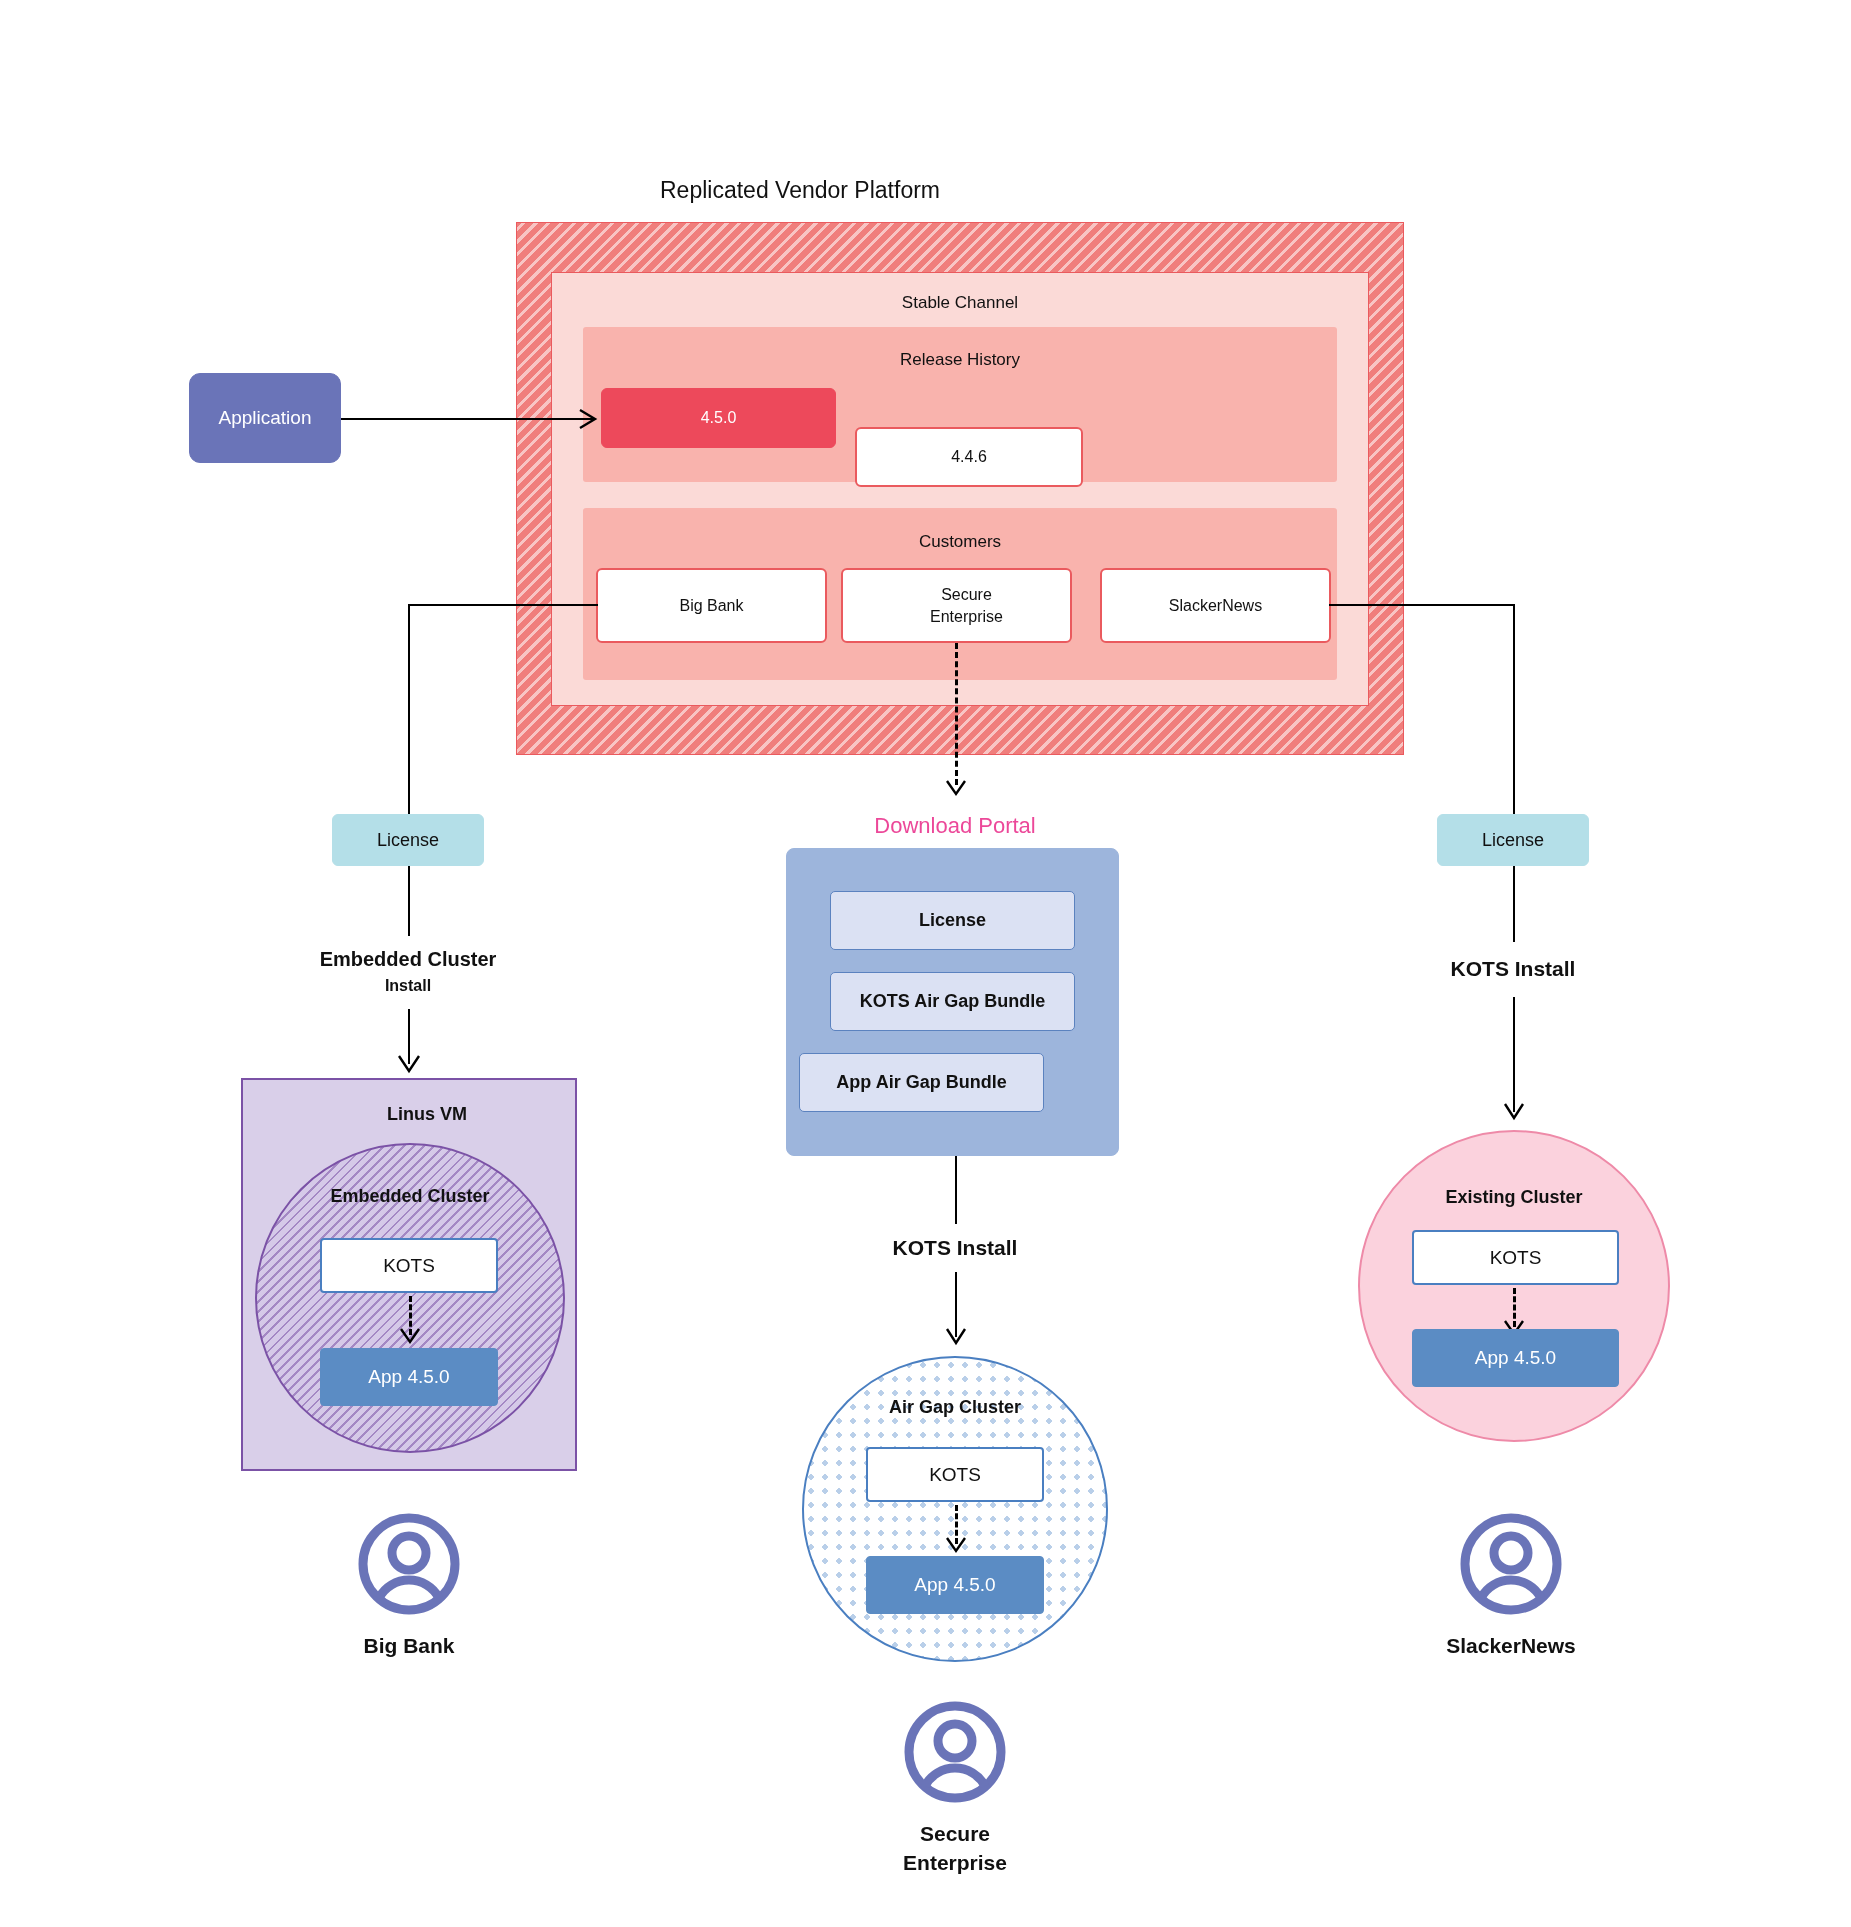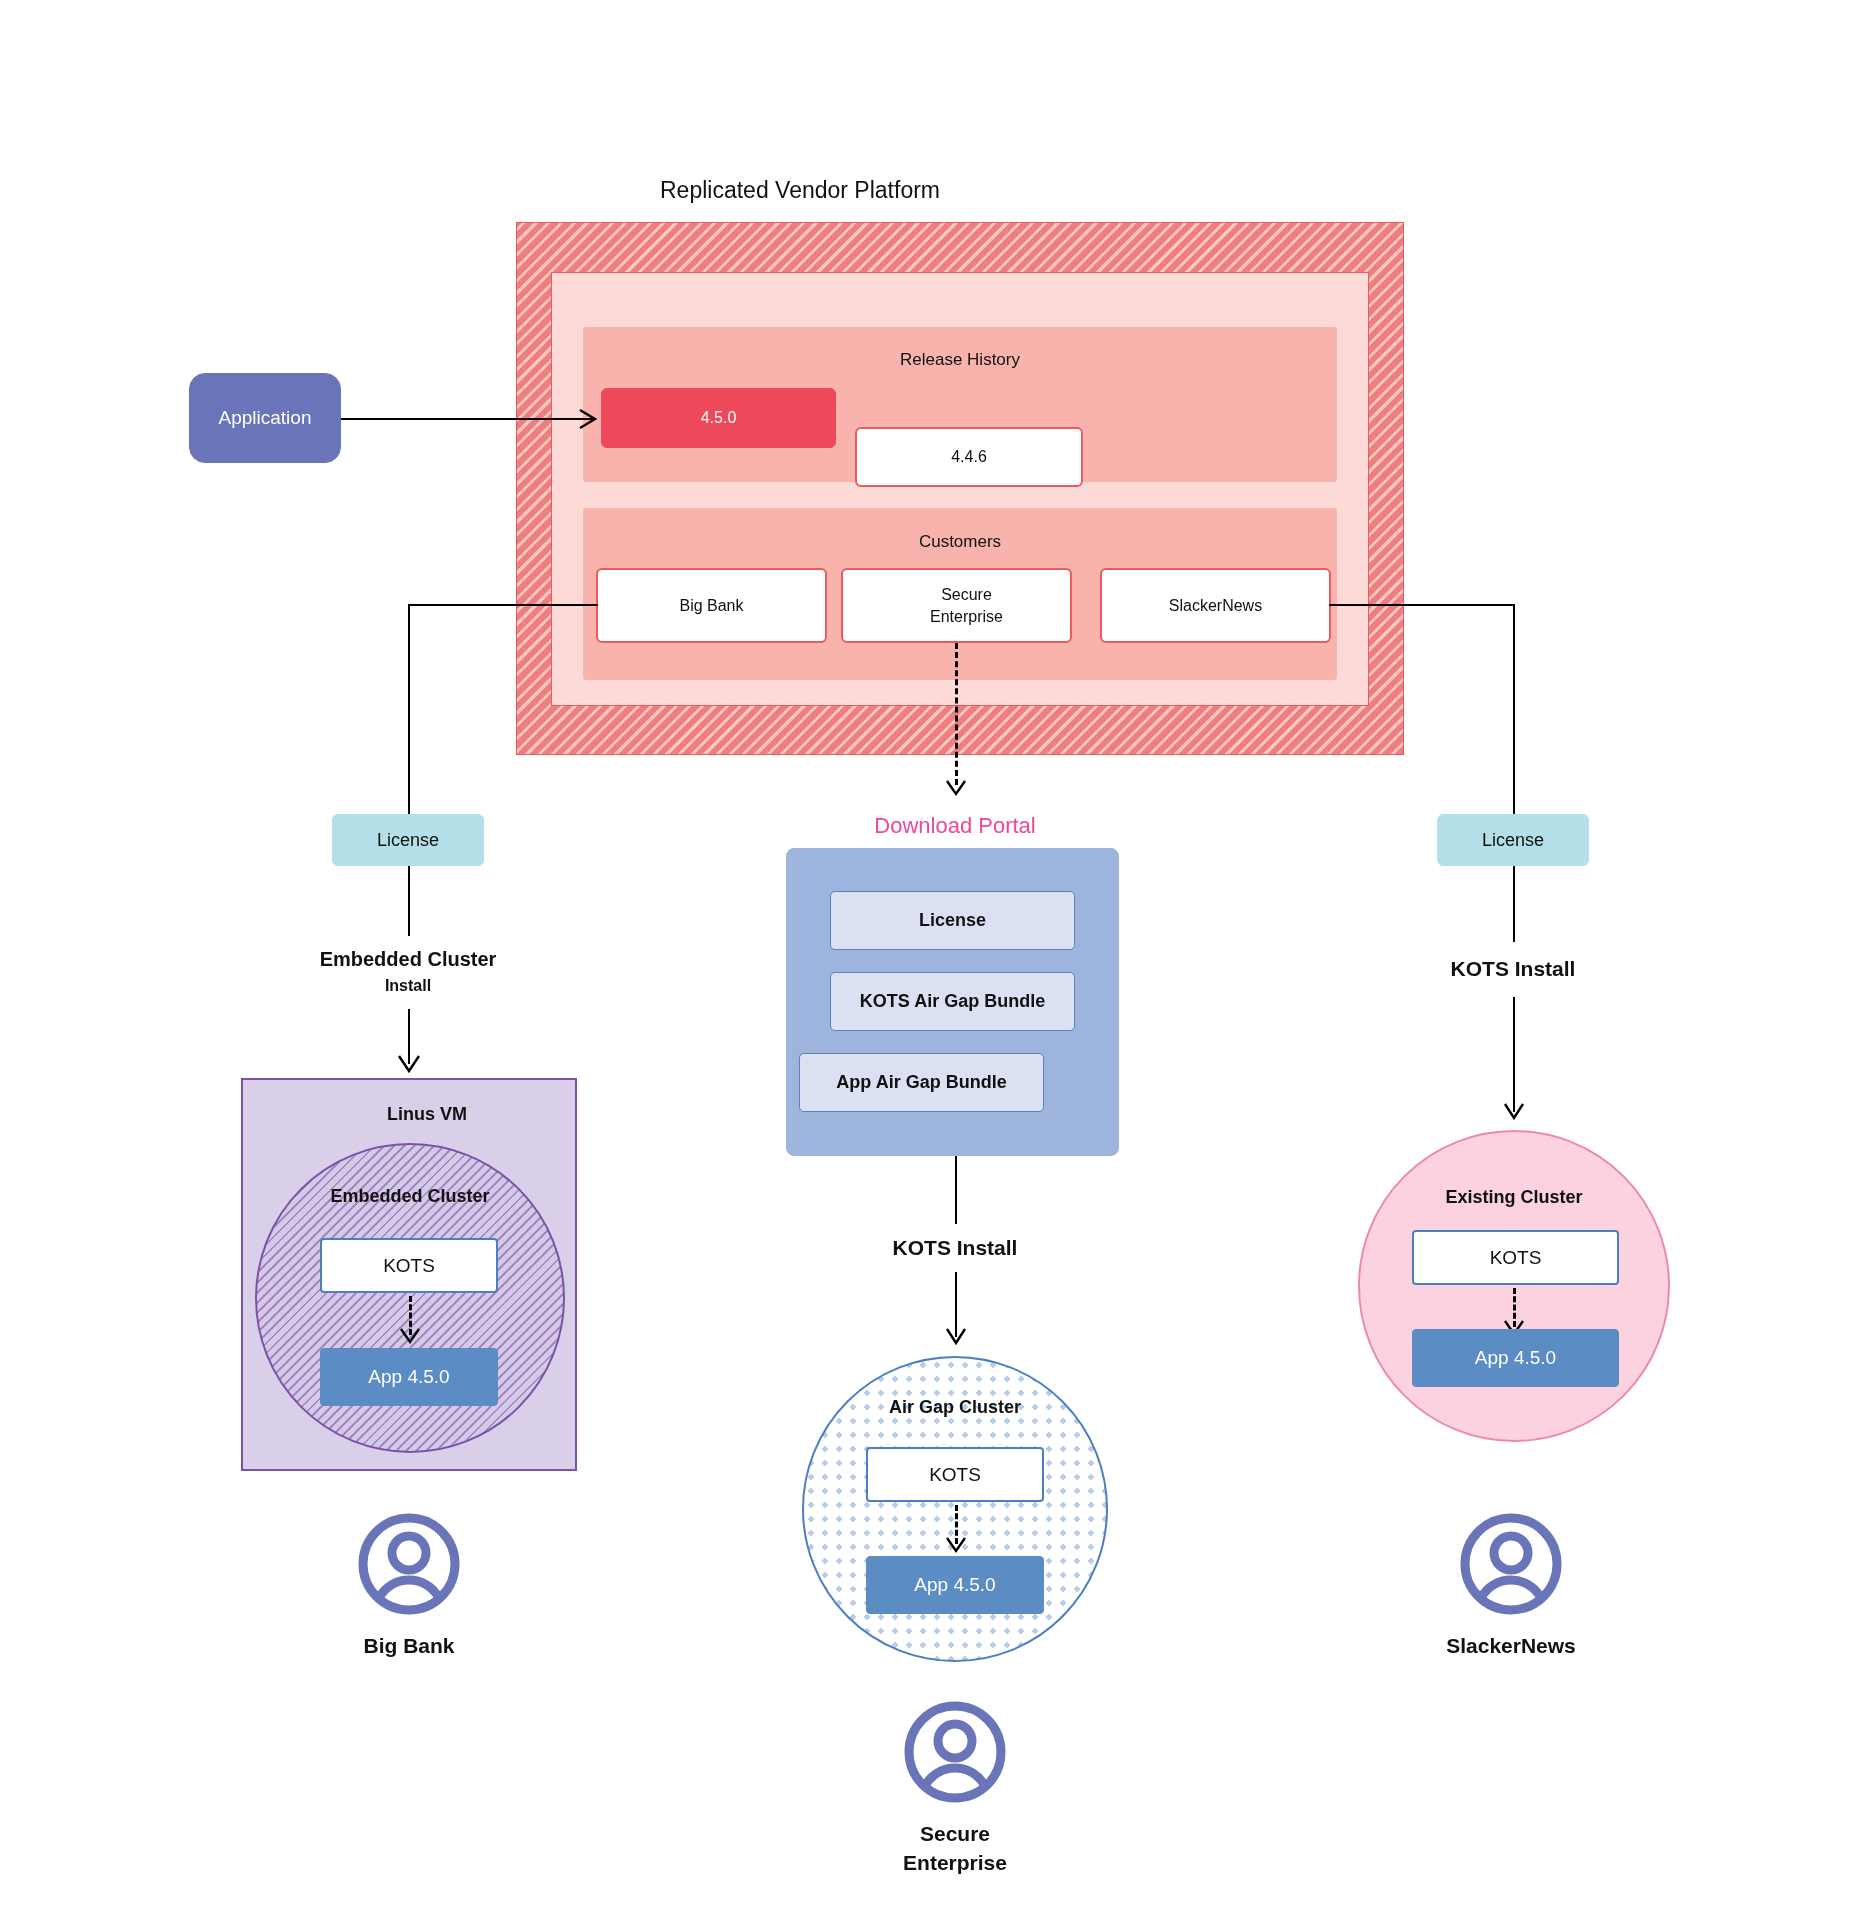--- a/index.html
+++ b/index.html
@@ -59,21 +59,21 @@
     background:#ffffff;
     border:2px solid #ea5a5e;
     border-radius:6px;
     color:#111;
   }
 
   
   .app-box{
     background:#6a74b8;
     border:1px solid #6a74b8;
-    border-radius:16px;
+    border-radius:11px;
     color:#ffffff;
     font-size:19px;
   }
 
   
   .license-pill{
     background:#b4dfe8;
     border:1px solid #b4dfe8;
     border-radius:6px;
     color:#111;
@@ -152,20 +152,21 @@
 </head>
 <body>
 
 <div id="stage">
 
   <div class="abs ctr title-lg" style="left:600px;top:175px;width:400px;height:30px;">Replicated Vendor Platform</div>
 
   <div class="abs vendor-outer" style="left:516px;top:222px;width:888px;height:533px;"></div>
 
   <div class="abs channel-box" style="left:551px;top:272px;width:818px;height:434px;"></div>
+  <div class="abs ctr lbl-sm" style="left:551px;top:291px;width:818px;height:24px;">Stable Channel</div>
 
   <div class="abs inner-band" style="left:583px;top:327px;width:754px;height:155px;"></div>
   <div class="abs ctr lbl-sm" style="left:583px;top:348px;width:754px;height:24px;">Release History</div>
 
   <div class="abs ctr rel-current" style="left:601px;top:388px;width:235px;height:60px;text-align:right;">4.5.0</div>
   <div class="abs ctr rel-old" style="left:855px;top:388px;width:228px;height:60px;margin-top:39px;">4.4.6</div>
 
   <div class="abs inner-band" style="left:583px;top:508px;width:754px;height:172px;"></div>
   <div class="abs ctr lbl-sm" style="left:583px;top:530px;width:754px;height:24px;">Customers</div>
 

